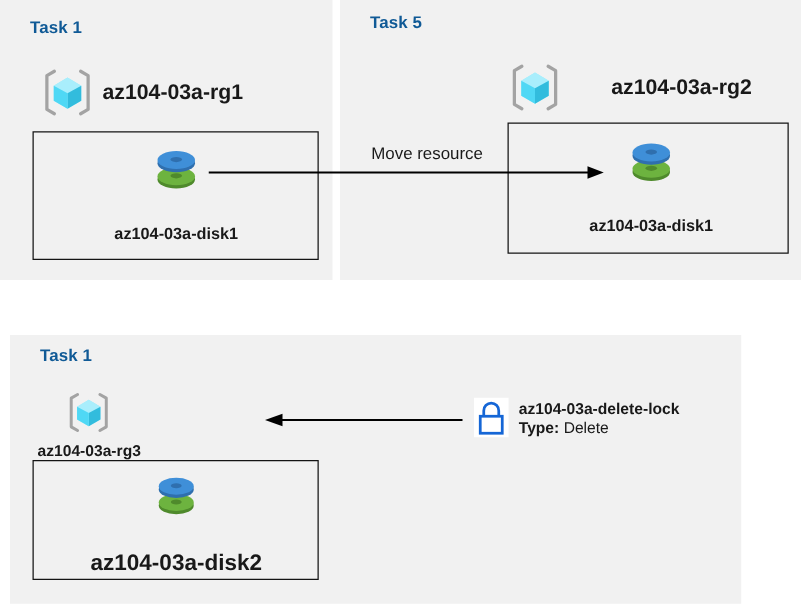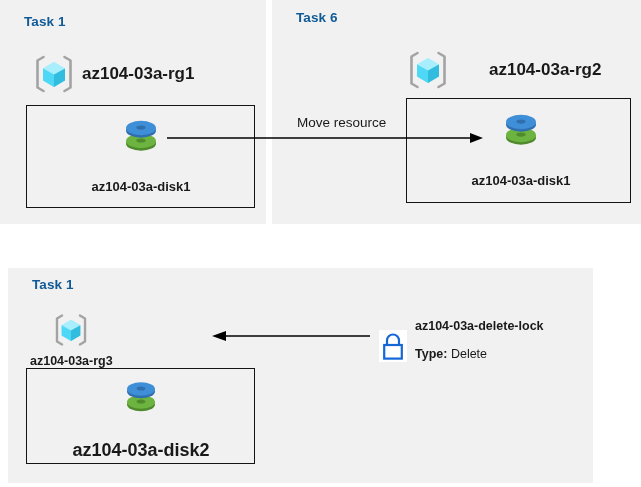--- a/index.html
+++ b/index.html
@@ -95,37 +95,37 @@
     color: #191919;
   }
   #disk-task3 .disk-name { font-size: 18px; }
 
   
   #lock-row {
     position: absolute;
     left: 379px;
     top: 318px;
     display: flex;
-    align-items: flex-end;
+    align-items: center;
     gap: 8px;
     white-space: nowrap;
   }
   .lock-icon { width: 28px; height: 32px; display: block; flex: none; }
   .lock-text { padding-top: 1px; }
   .lock-title {
     font-weight: bold;
     font-size: 12.5px;
     color: #191919;
     line-height: 14px;
   }
   .lock-sub {
     font-size: 12.5px;
     color: #191919;
     line-height: 15px;
-    margin-top: 14px;
+    margin-top: 1px;
   }
   .lock-sub .k { font-weight: bold; }
 
   
   #connectors {
     position: absolute;
     left: 0; top: 0;
     width: 641px; height: 487px;
     pointer-events: none;
   }
@@ -144,21 +144,21 @@
 </head>
 <body>
 
 <div class="stage">
 
   <div class="panel" id="panel-task1"></div>
   <div class="panel" id="panel-task2"></div>
   <div class="panel" id="panel-task3"></div>
 
   <div class="task-label" id="task1-label">Task 1</div>
-  <div class="task-label" id="task2-label">Task 6</div>
+  <div class="task-label" id="task2-label">Task 5</div>
   <div class="task-label" id="task3-label">Task 1</div>
 
   <div class="res-box" id="box-task1"></div>
   <div class="res-box" id="box-task2"></div>
   <div class="res-box" id="box-task3"></div>
 
   <div class="rg-row" id="rg1-row">
     <span>
       <svg class="rg-icon" viewBox="0 0 42 40" xmlns="http://www.w3.org/2000/svg">
         <path d="M10.5 3 L4.5 6.5 L4.5 33.5 L10.5 37" fill="none" stroke="#a3a3a3" stroke-width="2.6" stroke-linecap="round" stroke-linejoin="round"></path>

